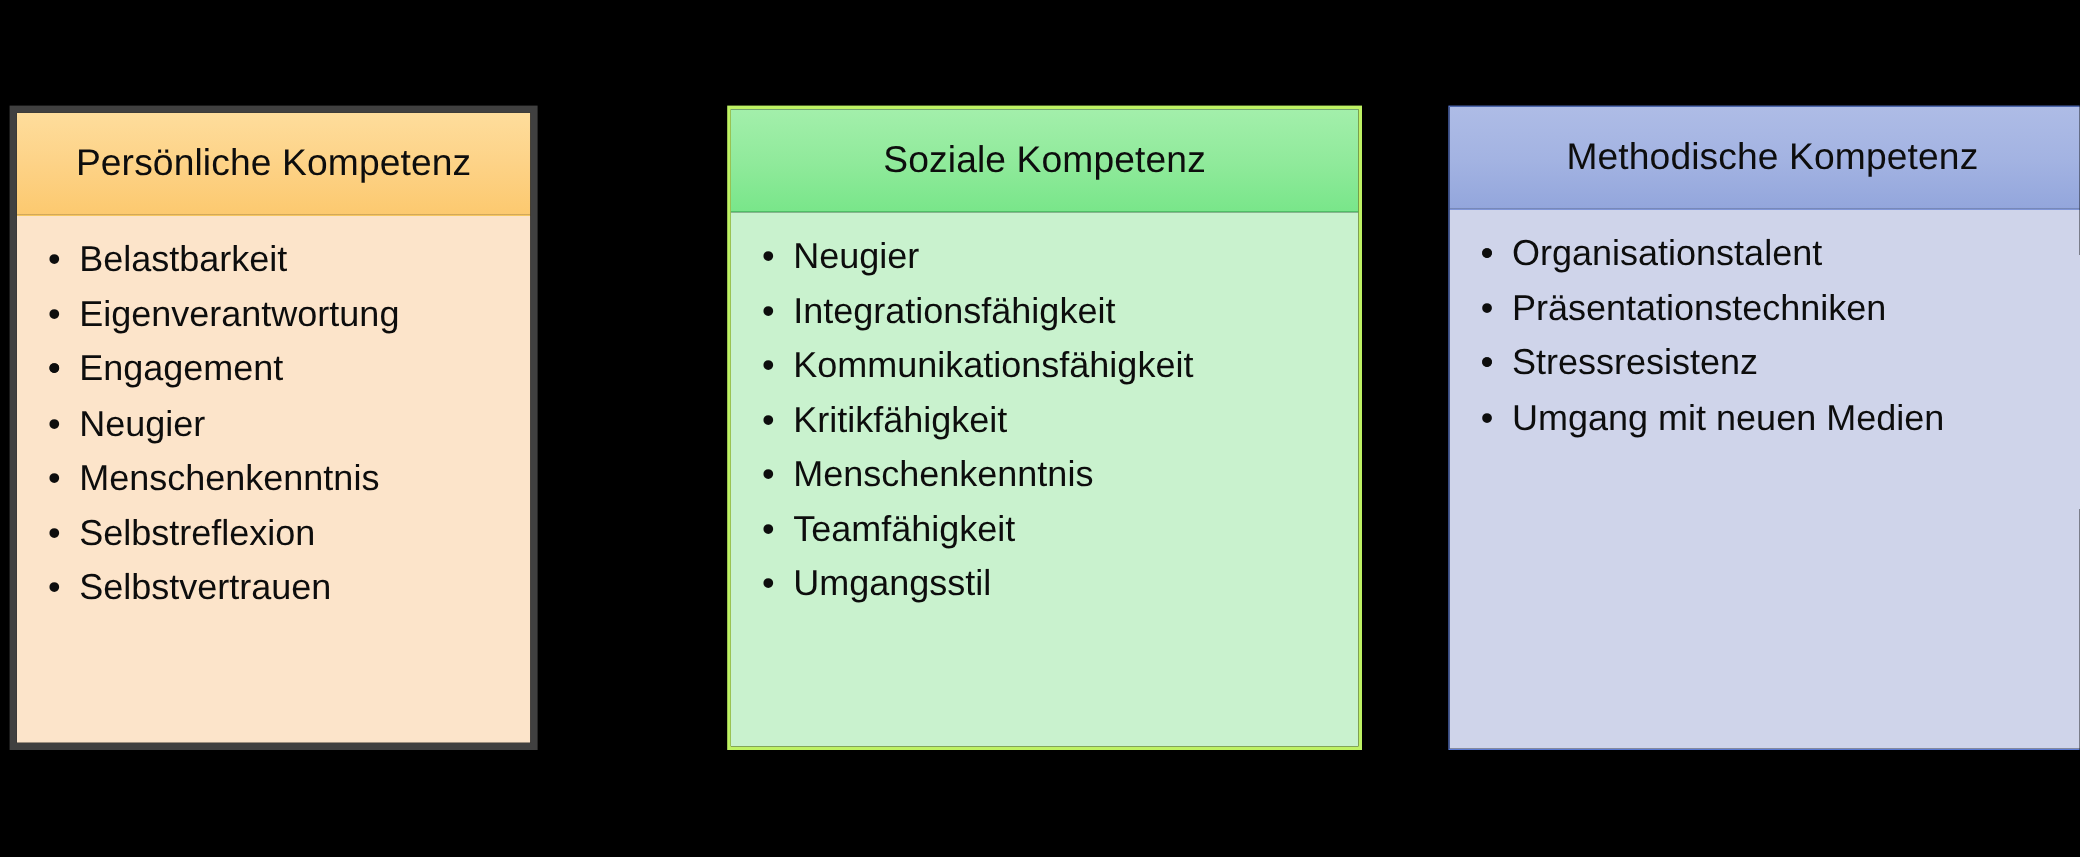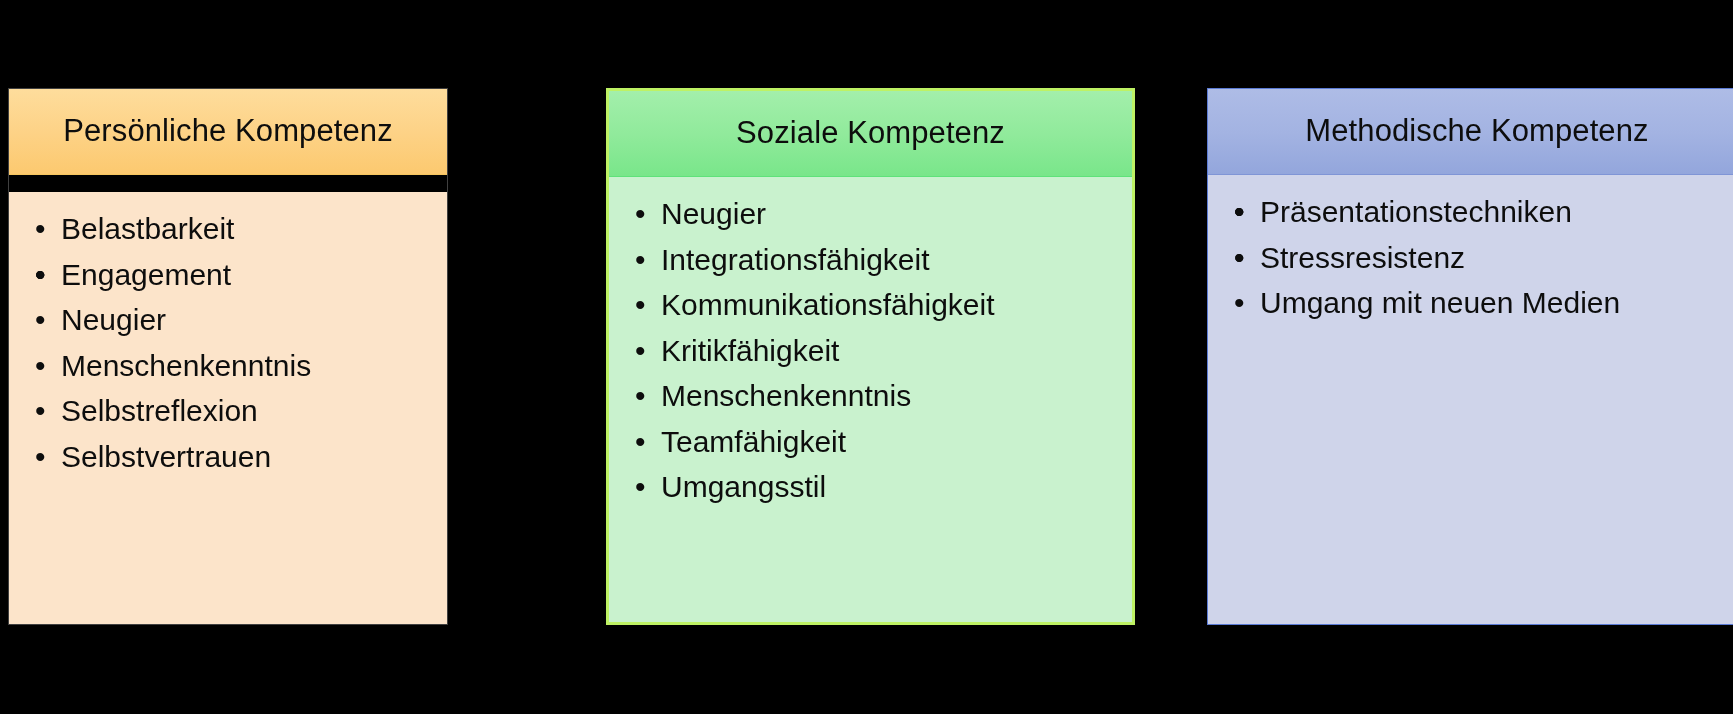--- a/index.html
+++ b/index.html
@@ -75,22 +75,21 @@
     left: 4px;
     top: 0;
     font-size: 30px;
     line-height: 45.5px;
   }
 
   
   #card-personal {
     left: 8px;
     width: 440px;
-    border: 1px solid #404040;
-    gap: 17px;
+    border: 6px solid #404040;
   }
   #card-personal .card-header {
     background: linear-gradient(180deg, #FEDD9C 0%, #FDD286 52%, #FCC96F 100%);
     border-bottom: 1px solid #F6C65F;
   }
   #card-personal .card-body {
     background: #FCE4CA;
   }
 
   
@@ -126,21 +125,21 @@
 
 <div id="board">
 
   <section class="card" id="card-personal">
     <div class="card-header">
       <span class="card-title">Persönliche Kompetenz</span>
     </div>
     <div class="card-body">
       <ul class="bullet-list">
         <li><span class="bullet-dot">•</span><span>Belastbarkeit</span></li>
-        <li><span class="bullet-dot">•</span></li>
+        <li><span class="bullet-dot">•</span><span>Eigenverantwortung</span></li>
         <li><span class="bullet-dot">•</span></li>
         <li><span class="bullet-dot">•</span><span>Engagement</span></li>
         <li><span class="bullet-dot">•</span><span>Neugier</span></li>
         <li><span class="bullet-dot">•</span><span>Menschenkenntnis</span></li>
         <li><span class="bullet-dot">•</span><span>Selbstreflexion</span></li>
         <li><span class="bullet-dot">•</span><span>Selbstvertrauen</span></li>
       </ul>
     </div>
   </section>
 
@@ -161,21 +160,21 @@
     </div>
   </section>
 
   <section class="card" id="card-method">
     <div class="card-header">
       <span class="card-title">Methodische Kompetenz</span>
     </div>
     <div class="card-body">
       <ul class="bullet-list">
         <li><span class="bullet-dot">•</span></li>
-        <li><span class="bullet-dot">•</span></li>
+        <li><span class="bullet-dot">•</span><span>Organisationstalent</span></li>
         <li><span class="bullet-dot">•</span><span>Präsentationstechniken</span></li>
         <li><span class="bullet-dot">•</span></li>
         <li><span class="bullet-dot">•</span><span>Stressresistenz</span></li>
         <li><span class="bullet-dot">•</span><span>Umgang mit neuen Medien</span></li>
       </ul>
     </div>
   </section>
 
 </div>
 

